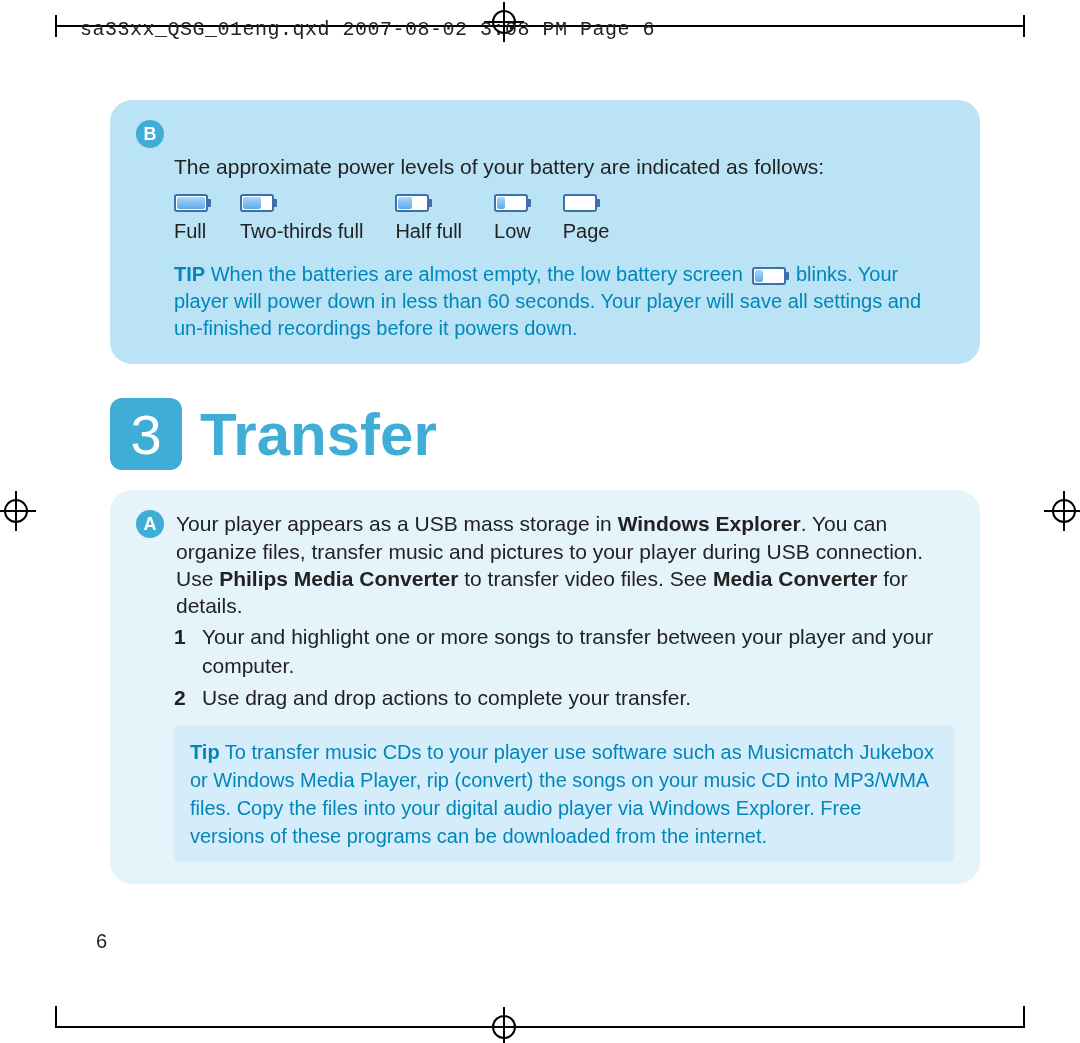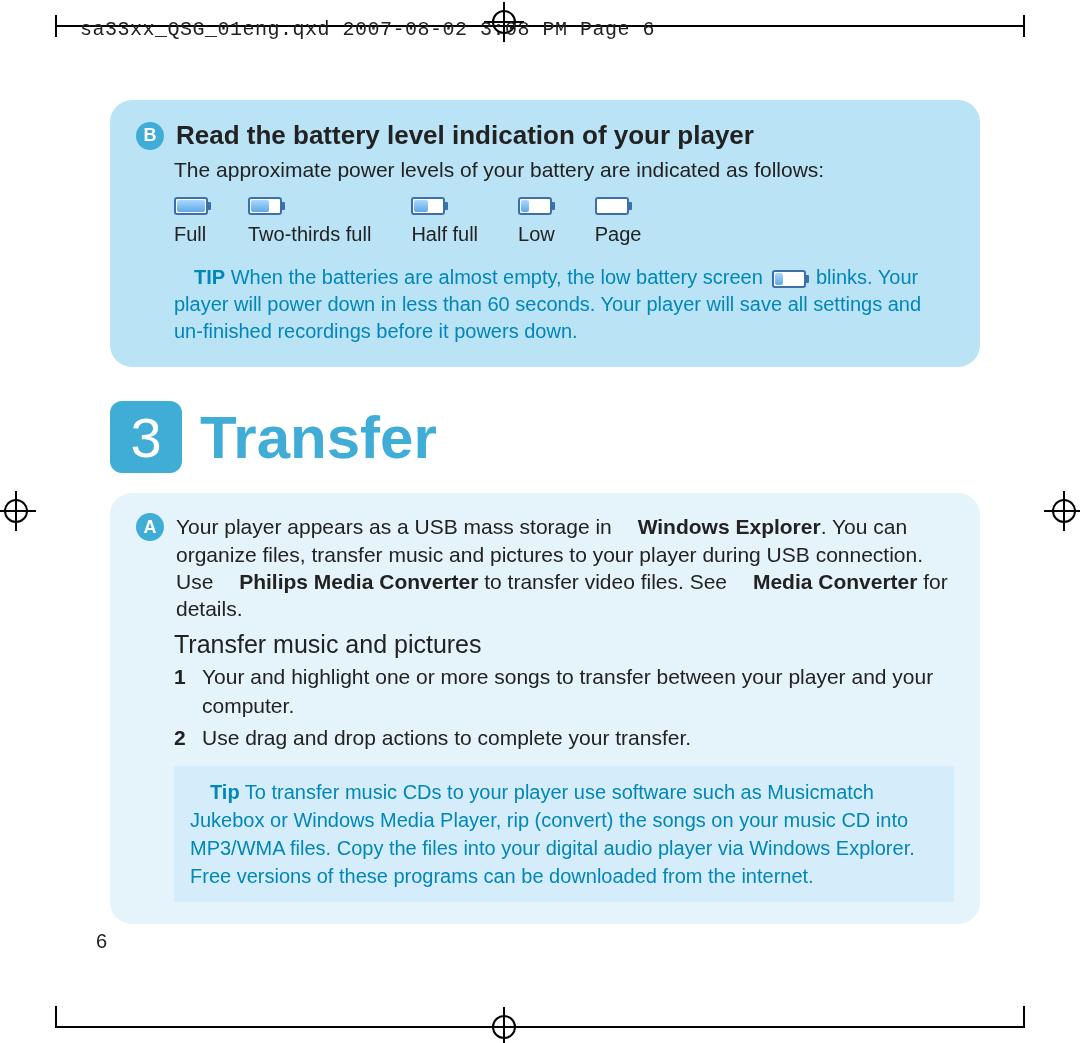--- a/index.html
+++ b/index.html
@@ -69,21 +69,21 @@
   }
   .letter-bullet{
     display:inline-flex;align-items:center;justify-content:center;
     width:28px;height:28px;border-radius:50%;
     background:var(--accent);color:#fff;font-weight:600;font-size:18px;
     flex:0 0 28px;
   }
   .sec-title-row{display:flex;align-items:center;gap:12px;margin-bottom:6px;}
   .sec-title{font-size:26px;font-weight:600;}
   .body-text{font-size:21px;line-height:1.25;padding-left:38px;}
-  .battery-row{display:flex;gap:40px;padding:14px 0 12px 38px;align-items:flex-end;}
+  .battery-row{display:flex;gap:32px;padding:14px 0 12px 38px;align-items:flex-end;}
   .batt{display:flex;flex-direction:column;align-items:flex-start;gap:8px;font-size:20px;}
   .batt-icon{width:34px;height:18px;border:2px solid #3d6fa8;border-radius:3px;position:relative;background:#fff;}
   .batt-icon:after{content:"";position:absolute;right:-5px;top:3px;width:4px;height:8px;background:#3d6fa8;border-radius:1px;}
   .batt-fill{position:absolute;top:1px;bottom:1px;left:1px;background:linear-gradient(#a7d8ff,#5fa9e6);border-radius:2px;}
   .fill-100{right:1px;}
   .fill-66{width:60%;}
   .fill-50{width:45%;}
   .fill-25{width:25%;}
   .fill-0{width:0;}
   .tip-box{
@@ -117,21 +117,21 @@
     font-size:20px;line-height:1.4;
     border-radius:2px;
     margin:14px 0 0 38px;
     padding:12px 16px;
   }
   .page-num{
     position:absolute;
     left:96px; top:930px;
     font-size:20px;color:#222;
   }
-  b{font-weight:700;margin-left:20px;}
+  b{font-weight:700;}
 </style>
 </head>
 <body>
 
 <div class="crop-top"></div>
 <div class="crop-bottom"></div>
 <div class="reg-mark reg-top">
     <div class="circ"></div>
     <div class="cross-h"></div>
     <div class="cross-v"></div>
@@ -152,21 +152,20 @@
     <div class="cross-v"></div>
   </div>
 
 <div class="header-line">sa33xx_QSG_01eng.qxd  2007-08-02  3:08 PM  Page 6</div>
 
 <div class="page">
 
   <div class="card">
     <div class="sec-title-row">
       <span class="letter-bullet">B</span>
-      <span class="sec-title">Read the battery level indication of your player</span>
     </div>
     <div class="body-text">The approximate power levels of your battery are indicated as follows:</div>
     <div class="battery-row">
       <div class="batt">
         <span class="batt-icon">
             <span class="batt-fill fill-100"></span>
           </span>
         <span>Full</span>
       </div>
       <div class="batt">
@@ -206,21 +205,20 @@
     <div class="title">Transfer</div>
   </div>
 
   <div class="card2">
     <div class="para-flex">
       <span class="letter-bullet">A</span>
       <span>
         <span>Your player appears as a USB mass storage in </span><b>Windows Explorer</b><span>. You can organize files, transfer music and pictures to your player during USB connection. Use </span><b>Philips Media Converter</b><span> to transfer video files. See </span><b>Media Converter</b><span> for details.</span>
       </span>
     </div>
-    <div class="subhead">Transfer music and pictures</div>
     <div class="numlist">
       <div class="row">
           <span class="n">1</span>
           <span>Your and highlight one or more songs to transfer between your player and your computer.</span>
         </div>
       <div class="row">
           <span class="n">2</span>
           <span>Use drag and drop actions to complete your transfer.</span>
         </div>
     </div>

